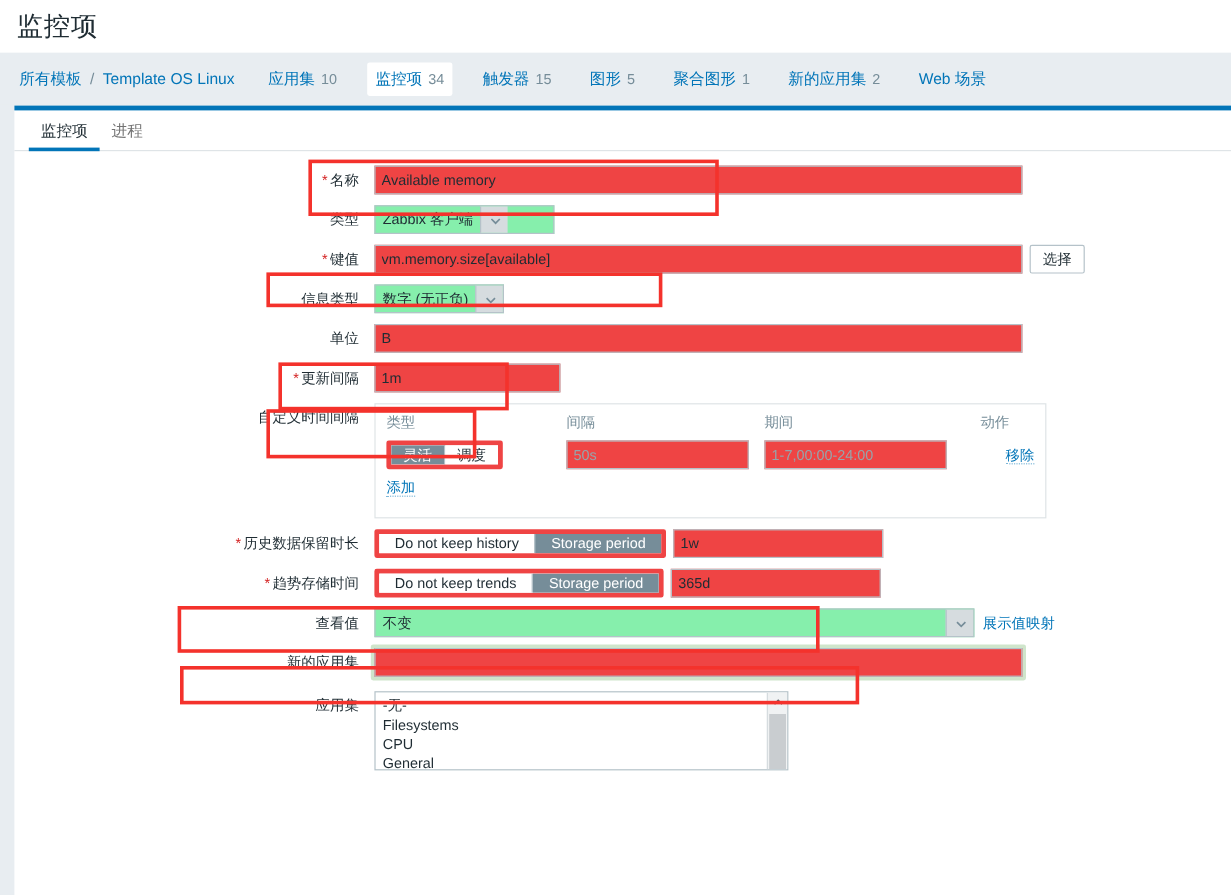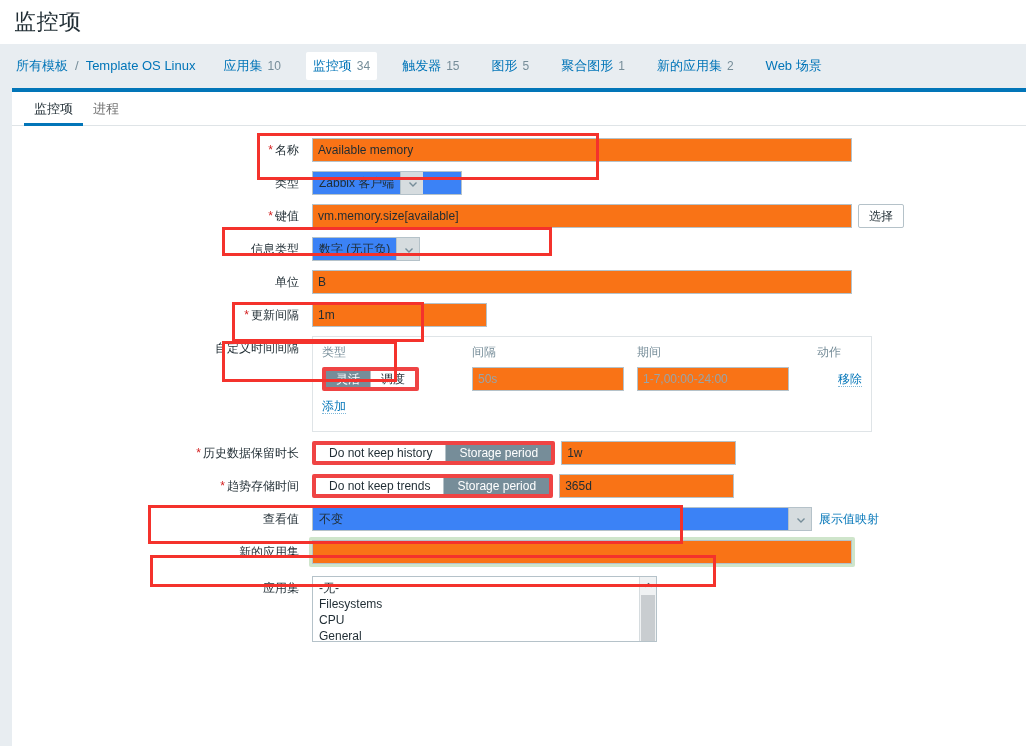--- a/index.html
+++ b/index.html
@@ -145,40 +145,40 @@
   }
   .fctrl {
     display: flex;
     align-items: flex-start;
   }
 
   input.txt {
     height: 24px;
     box-sizing: border-box;
     border: 1px solid #b5c2c9;
-    background: #f97316;
+    background: #ef4444;
     font-family: "Liberation Sans", sans-serif;
     font-size: 12px;
     color: #1f2c33;
     padding: 0 5px;
     outline: none;
   }
   input.txt::placeholder { color: #97a4ab; }
   .w-name  { width: 540px; }
   .w-key   { width: 540px; }
   .w-unit  { width: 540px; }
-  .w-delay { width: 175px; }
+  .w-delay { width: 155px; }
   .w-small { width: 175px; }
 
   
   .select {
     display: inline-flex;
     height: 24px;
     border: 1px solid #b5c2c9;
-    background: #3b82f6;
+    background: #86efac;
     box-sizing: border-box;
     align-items: stretch;
     cursor: pointer;
   }
   .select .sv {
     padding: 0 6px;
     display: flex;
     align-items: center;
     font-size: 12px;
     color: #1f2c33;

